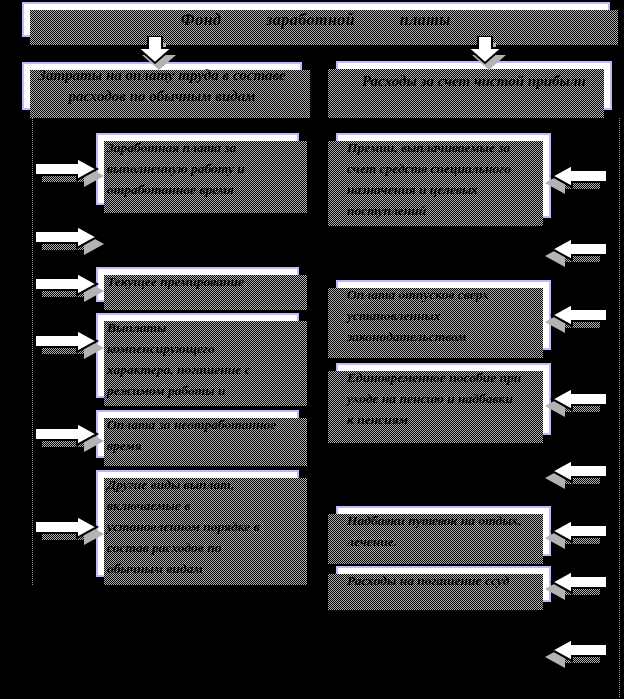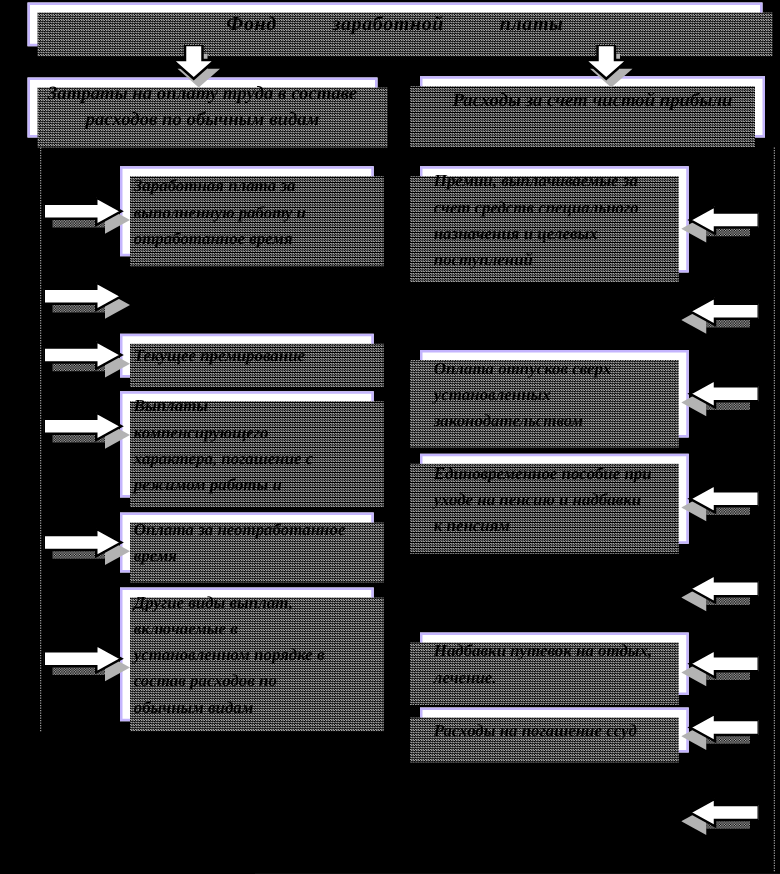--- a/index.html
+++ b/index.html
@@ -39,21 +39,21 @@
   }
   .hdr{
     display:flex;align-items:center;justify-content:center;
     text-align:center;
     font-size:15px;
     line-height:21px;
     white-space:pre-line;
   }
   .hdr-top{align-items:flex-start;padding-top:8px;}
   .item{
-    display:flex;align-items:center;
+    display:flex;align-items:flex-start;
     padding:2px 4px 2px 9px;
     font-size:13.5px;
     line-height:21px;
   }
   .item span{white-space:pre-line;}
   .arr{position:absolute;z-index:3;}
   .dotline{
     position:absolute;
     width:0;
     border-left:1px dotted #9a9a9a;

